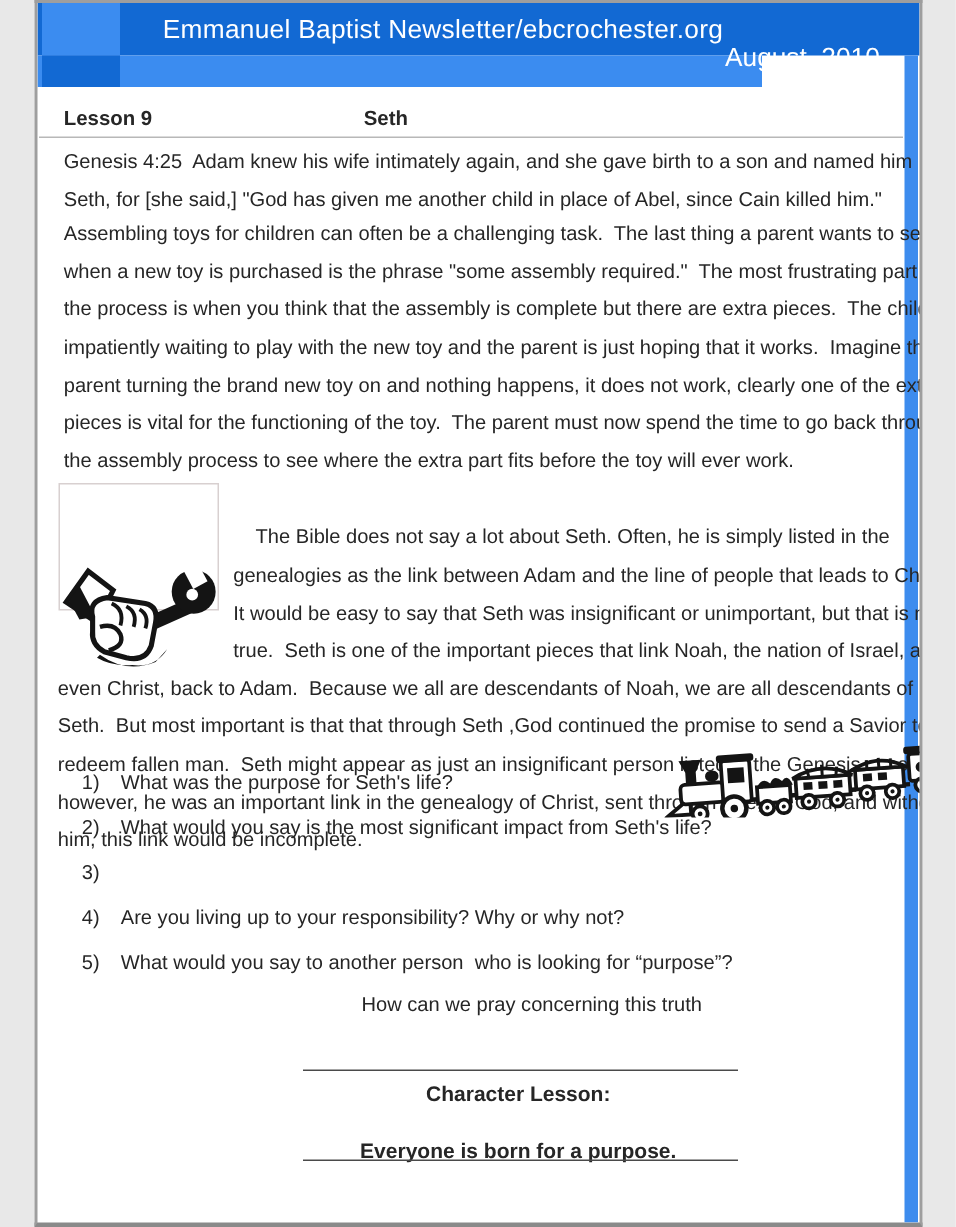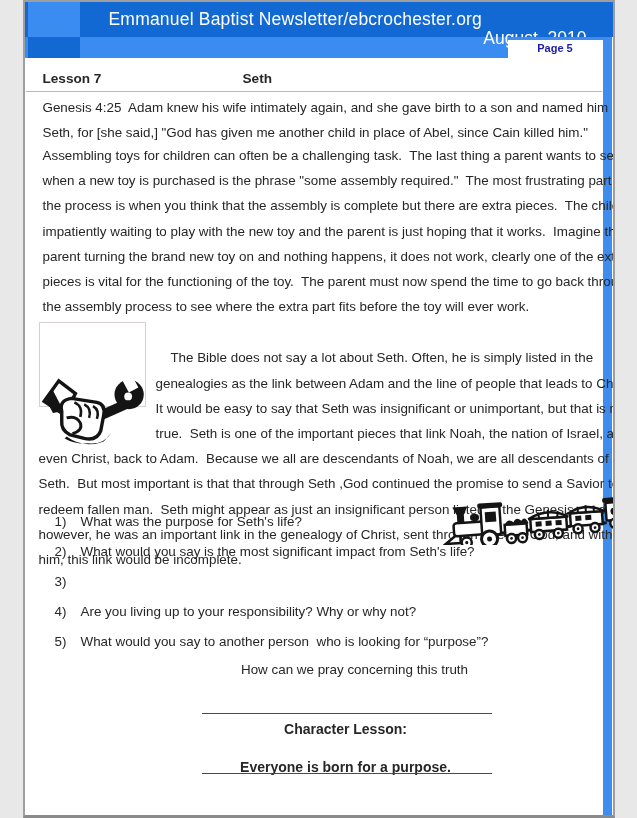--- a/index.html
+++ b/index.html
@@ -72,24 +72,23 @@
 <body>
 
 <div class="page">
 
   <div class="hdr-row1"></div>
   <div class="corner-light"></div>
   <div class="hdr-row2"></div>
   <div class="corner-dark"></div>
   <div class="newsletter-title">Emmanuel Baptist Newsletter/ebcrochester.org</div>
   <div class="issue-date">August  2010</div>
-  <div class="page5-box">Page 5</div>
   <div class="right-strip"></div>
 
-  <div class="lesson-number">Lesson 7</div>
+  <div class="lesson-number">Lesson 9</div>
   <div class="lesson-title">Seth</div>
   <div class="sep-line"></div>
 
   <div class="verse">Genesis 4:25  Adam knew his wife intimately again, and she gave birth to a son and named him Seth, for [she said,] "God has given me another child in place of Abel, since Cain killed him."</div>
 
   <div class="para-assembly">Assembling toys for children can often be a challenging task.  The last thing a parent wants to see when a new toy is purchased is the phrase "some assembly required."  The most frustrating part of the process is when you think that the assembly is complete but there are extra pieces.  The child is impatiently waiting to play with the new toy and the parent is just hoping that it works.  Imagine the parent turning the brand new toy on and nothing happens, it does not work, clearly one of the extra pieces is vital for the functioning of the toy.  The parent must now spend the time to go back through the assembly process to see where the extra part fits before the toy will ever work.</div>
 
   <div class="para-bible">
     <span class="wrench-figure">
       <svg viewBox="0 0 107 85" xmlns="http://www.w3.org/2000/svg">

